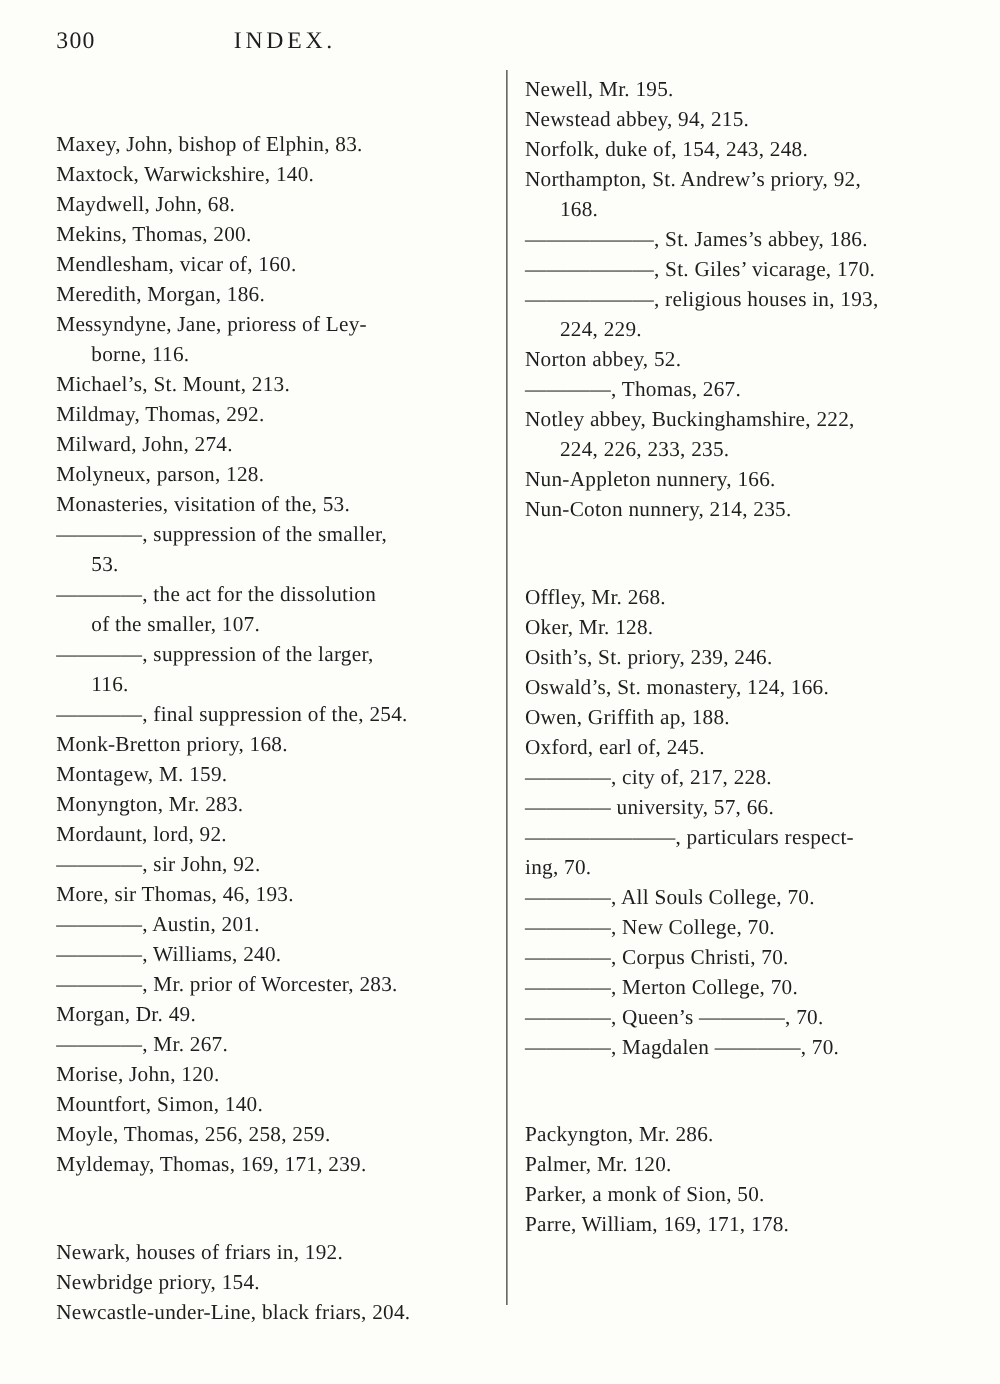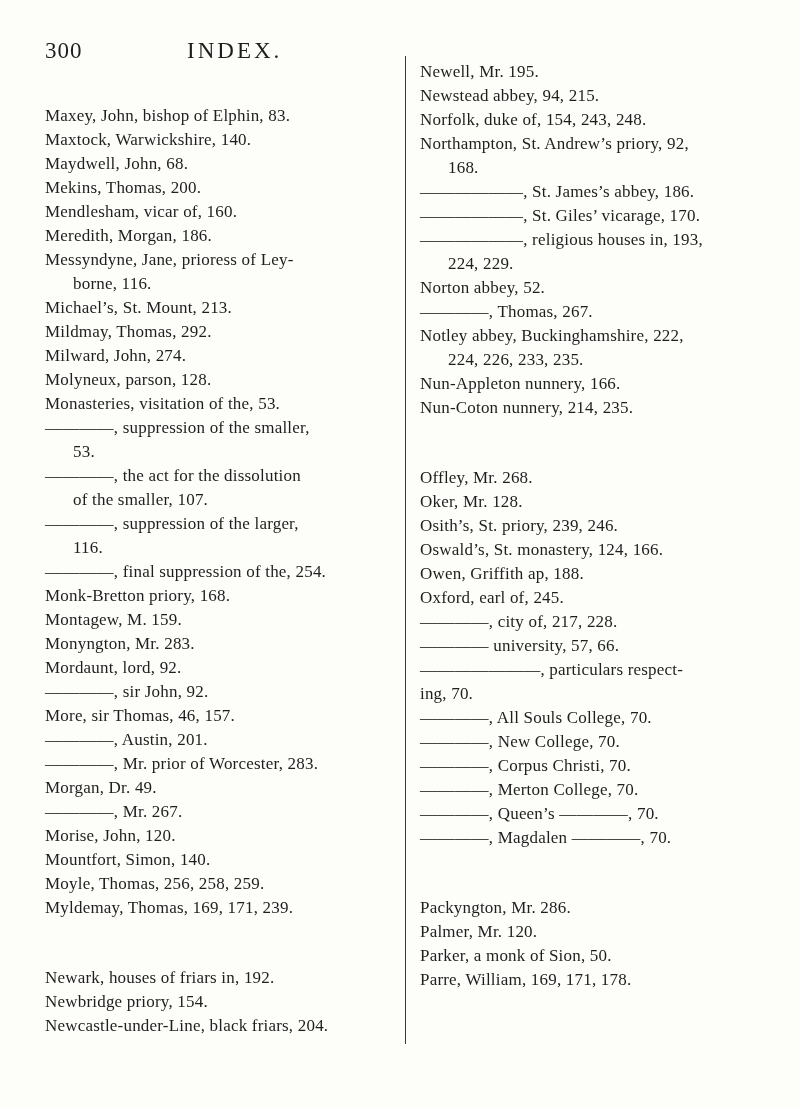--- a/index.html
+++ b/index.html
@@ -10,23 +10,23 @@
   .page {
     position: relative;
     width: 800px; height: 1107px;
     background: #fdfdfa;
     font-family: "Liberation Serif", "DejaVu Serif", serif;
     color: #1e1e1e;
     overflow: hidden;
   }
   .header {
     position: absolute;
-    top: 38px; left: 45px;
+    top: 22px; left: 45px;
     width: 710px; height: 26px;
-    font-size: 23px;
+    font-size: 19px;
     font-family: Liberation Serif, serif;
   }
   .pagenum {
     position: absolute; left: 0; top: 0;
     letter-spacing: 1px;
   }
   .running-title {
     position: absolute; left: 142px; top: 0;
     letter-spacing: 3px;
   }
@@ -80,22 +80,23 @@
         <div class="line">————, the act for the dissolution</div>
         <div class="line indent">of the smaller, 107.</div>
         <div class="line">————, suppression of the larger,</div>
         <div class="line indent">116.</div>
         <div class="line">————, final suppression of the, 254.</div>
         <div class="line">Monk-Bretton priory, 168.</div>
         <div class="line">Montagew, M. 159.</div>
         <div class="line">Monyngton, Mr. 283.</div>
         <div class="line">Mordaunt, lord, 92.</div>
         <div class="line">————, sir John, 92.</div>
-        <div class="line">More, sir Thomas, 46, 157.</div>
+        <div class="line">More, sir Thomas, 46, 193.</div>
         <div class="line">————, Austin, 201.</div>
+        <div class="line">————, Williams, 240.</div>
         <div class="line">————, Mr. prior of Worcester, 283.</div>
         <div class="line">Morgan, Dr. 49.</div>
         <div class="line">————, Mr. 267.</div>
         <div class="line">Morise, John, 120.</div>
         <div class="line">Mountfort, Simon, 140.</div>
         <div class="line">Moyle, Thomas, 256, 258, 259.</div>
         <div class="line">Myldemay, Thomas, 169, 171, 239.</div>
       </div>
       <div class="group">
         <div class="line">Newark, houses of friars in, 192.</div>

